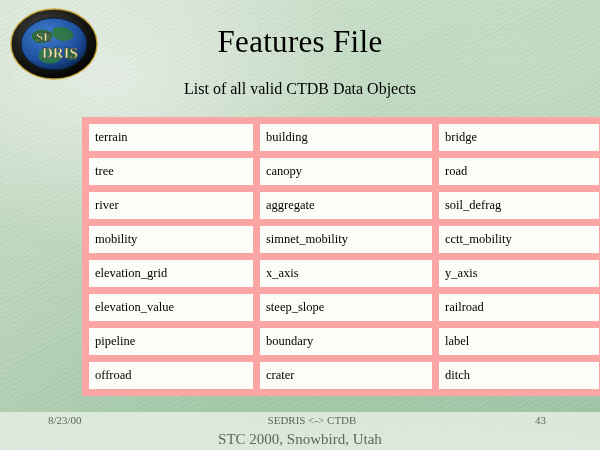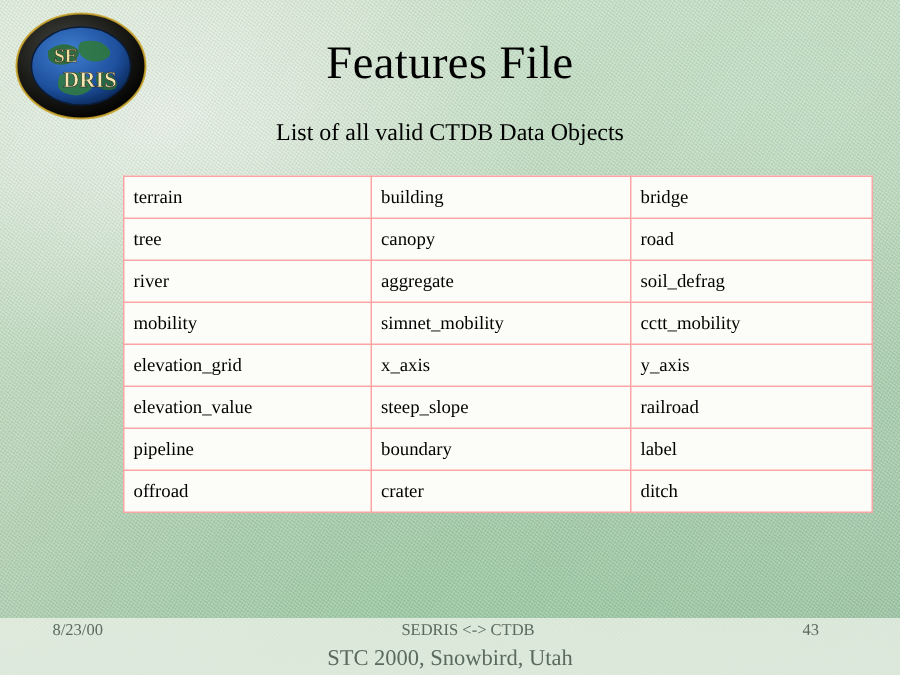--- a/index.html
+++ b/index.html
@@ -77,21 +77,21 @@
     width: 478px;
     z-index: 4;
   }
   table.features {
     border-collapse: collapse;
     width: 478px;
     table-layout: fixed;
     background: #fbfbf7;
   }
   table.features td {
-    border: 1px solid #fca5a5;
+    border: 7px solid #fca5a5;
     height: 27px;
     padding: 0 0 0 6px;
     font-size: 12.5px;
     color: #000;
     font-family: "Liberation Serif", serif;
     vertical-align: middle;
     background: rgba(252,252,248,0.97);
     overflow: hidden;
     white-space: nowrap;
   }
@@ -104,21 +104,21 @@
     position: absolute;
     left: 0;
     bottom: 0;
     width: 600px;
     height: 38px;
     background: linear-gradient(180deg, rgba(238,243,234,0.75), rgba(226,236,224,0.9));
     z-index: 2;
   }
   .footer-date {
     position: absolute;
-    left: 35px;
+    left: 48px;
     top: 414px;
     font-size: 11px;
     color: #5a6a5e;
     z-index: 4;
   }
   .footer-center {
     position: absolute;
     left: 12px;
     top: 414px;
     width: 600px;

